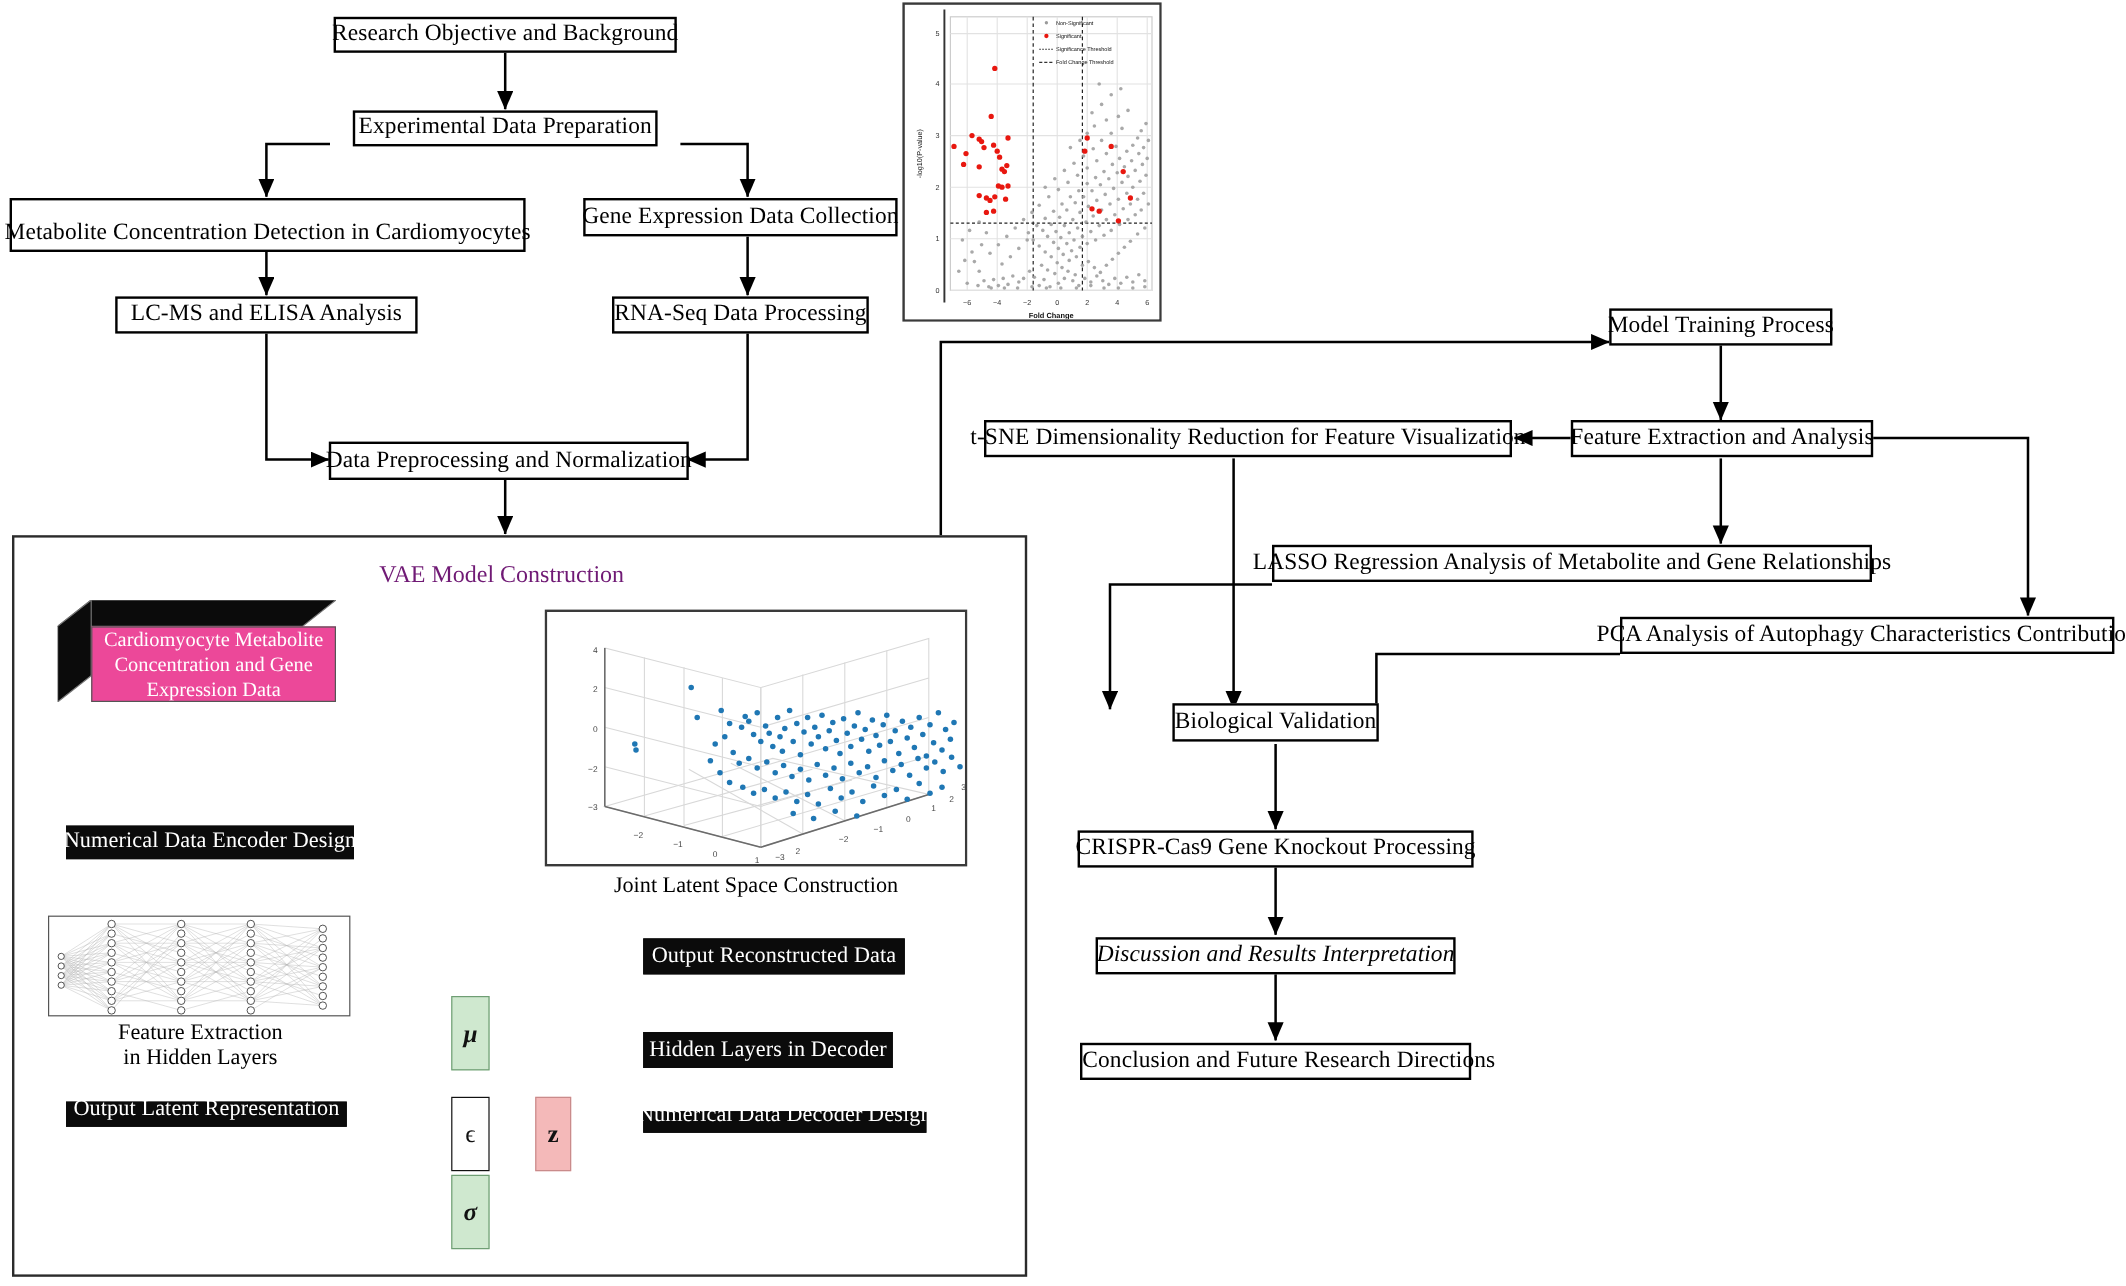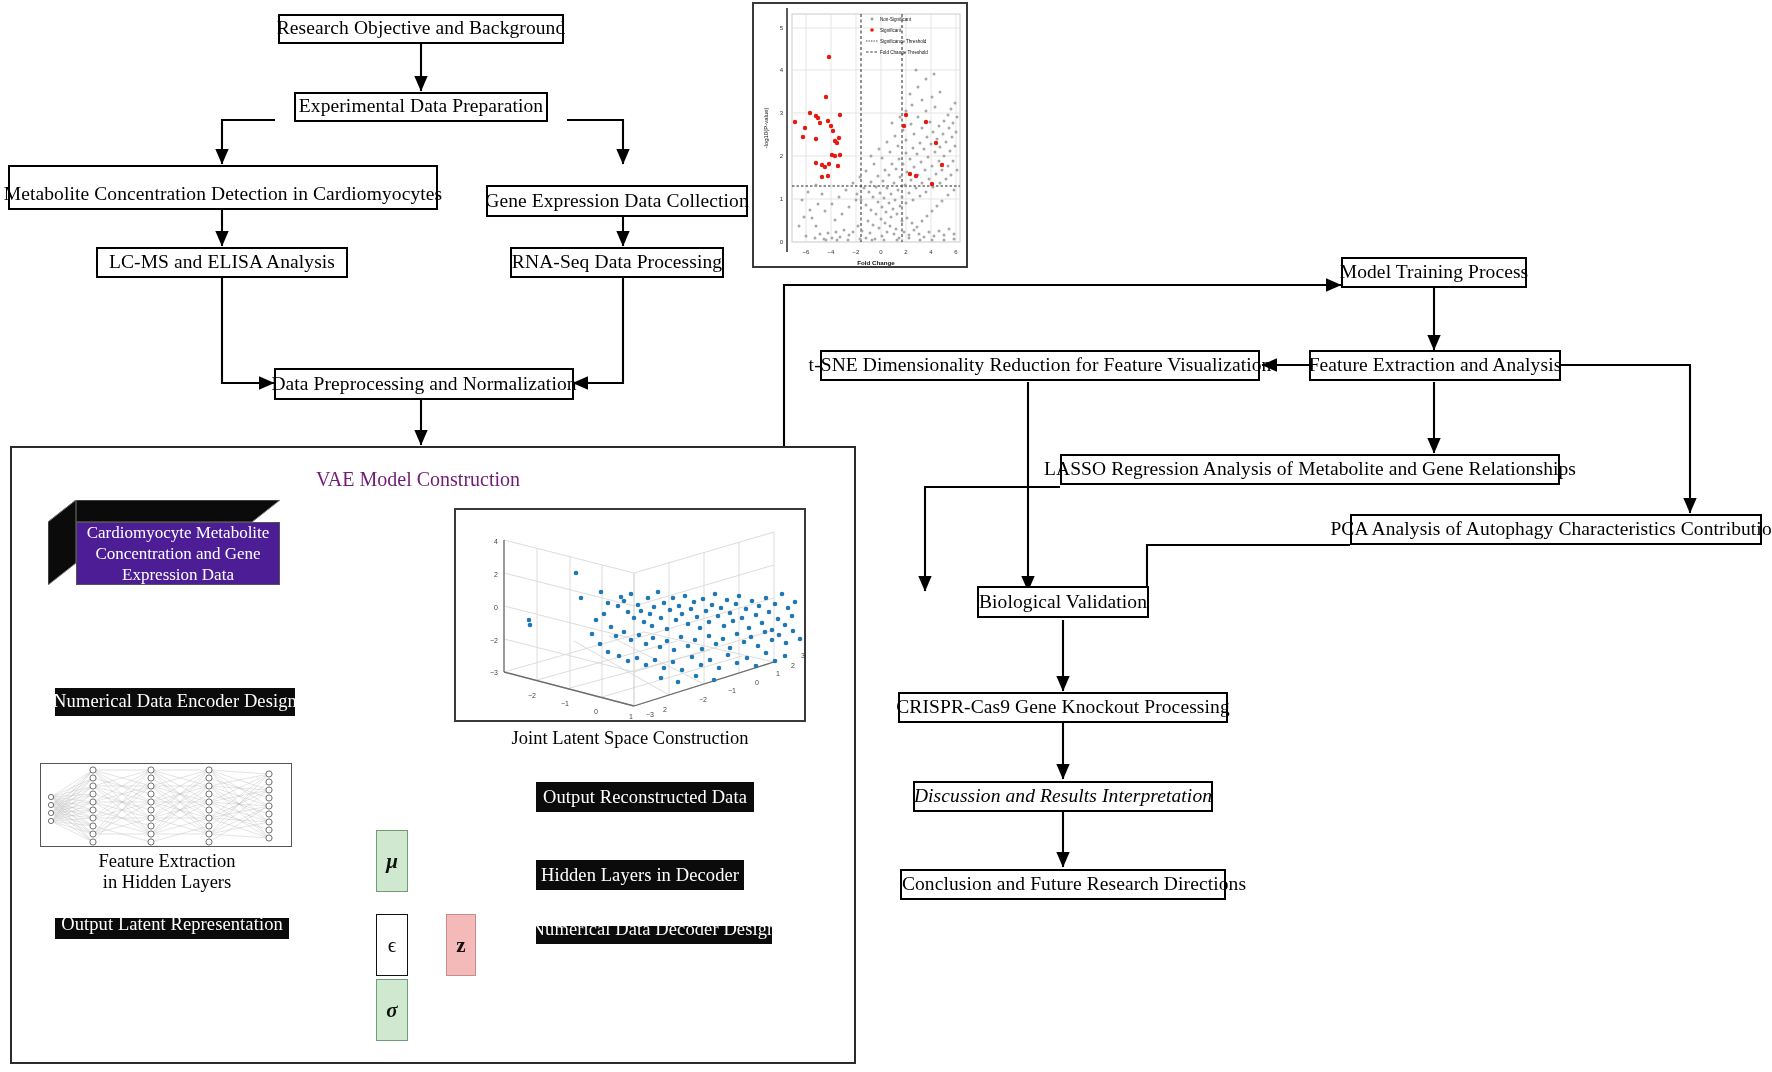--- a/index.html
+++ b/index.html
@@ -45,21 +45,21 @@
   .cube {
     position: absolute;
   }
   .cube .face-top {
     position: absolute;
     top: 0; left: 0;
     width: 100%; height: 100%;
   }
   .cube .front {
     position: absolute;
-    background: #4c1d95;
+    background: #ec4899;
     color: #fff;
     display: flex;
     align-items: center;
     justify-content: center;
     text-align: center;
     font-size: 17px;
     line-height: 1.25;
     box-sizing: border-box;
     padding: 2px 6px;
     border: 1px solid #555;
@@ -228,21 +228,21 @@
   </div>
 
   <div class="node" style="left:294px; top:92px; width:254px; height:30px;">
     <span>Experimental Data Preparation</span>
   </div>
 
   <div class="node" style="left:8px; top:165px; width:430px; height:45px;">
     <span>Metabolite Concentration Detection in Cardiomyocytes</span>
   </div>
 
-  <div class="node" style="left:486px; top:165px; width:262px; height:32px;margin-top:20px;">
+  <div class="node" style="left:486px; top:165px; width:262px; height:32px;">
     <span>Gene Expression Data Collection</span>
   </div>
 
   <div class="node" style="left:96px; top:247px; width:252px; height:31px;">
     <span>LC-MS and ELISA Analysis</span>
   </div>
 
   <div class="node" style="left:510px; top:247px; width:214px; height:31px;">
     <span>RNA-Seq Data Processing</span>
   </div>

